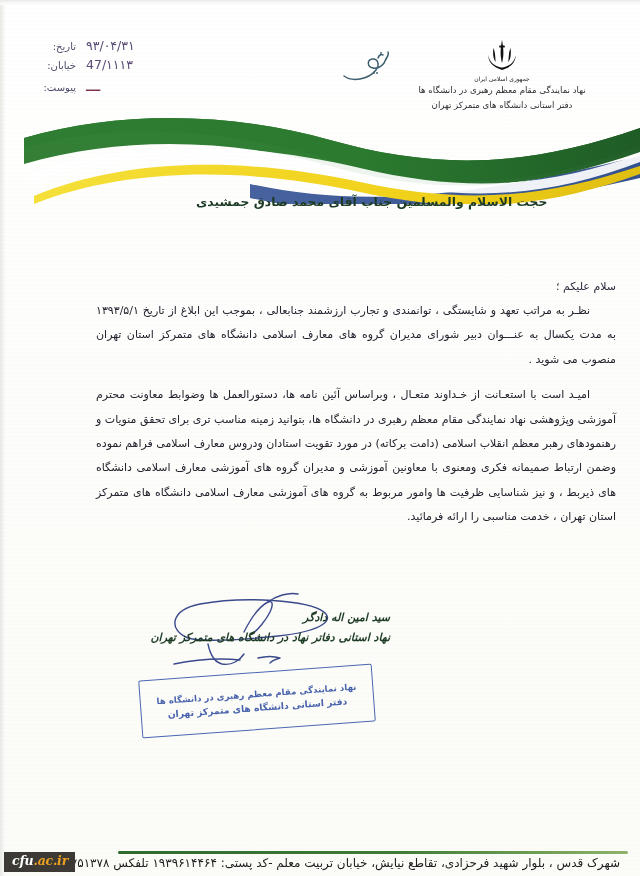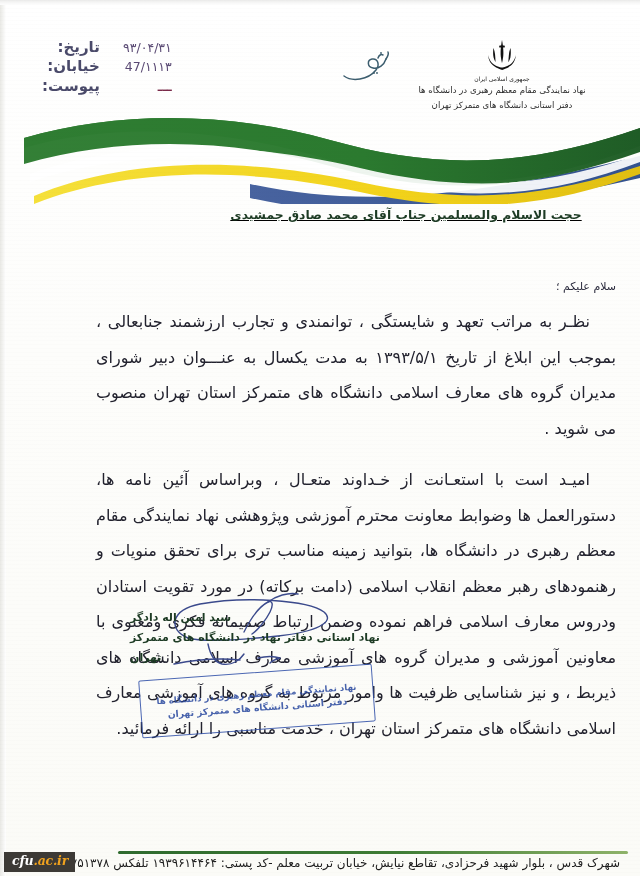--- a/index.html
+++ b/index.html
@@ -31,25 +31,25 @@
     background:linear-gradient(180deg,#ececeb,#ffffff);
   }
 
   
   .meta{
     position:absolute;left:42px;top:38px;
     direction:rtl;
   }
   .meta-row{display:flex;align-items:baseline;gap:10px;height:19px;}
   .meta-label{
-    font-size:15px;color:#4a4a6a;min-width:34px;font-weight:bold;
+    font-size:10px;color:#4a4a6a;min-width:34px;
   }
   .meta-val{
     font-size:12.5px;color:#5a4a74;letter-spacing:.5px;
-    min-width:62px;text-align:right;
+    min-width:62px;text-align:left;
   }
   .meta-dash{font-size:16px;color:#7a2a4a;}
 
   
   .besm{
     position:absolute;left:334px;top:46px;
     width:70px;height:44px;
   }
 
   
@@ -63,47 +63,47 @@
   .org-line{
     font-size:8.6px;color:#2b2b2b;line-height:1.55;margin-top:2px;
     white-space:nowrap;
   }
 
   
   .wave{position:absolute;left:0;top:112px;width:640px;height:92px;}
 
   
   .addressee{
-    position:absolute;right:24px;top:203px;width:420px;
-    text-align:center;direction:rtl;text-decoration:underline;
+    position:absolute;right:24px;top:190px;width:420px;
+    text-align:left;direction:rtl;
   }
   .addressee div{
     font-size:12.4px;font-weight:bold;color:#1d3b24;
     line-height:1.95;letter-spacing:.1px;
   }
 
   
   .salutation{
     position:absolute;right:24px;top:268px;
     font-size:11px;color:#2a2a3c;direction:rtl;margin-top:12px;
   }
   .body{
     position:absolute;right:24px;left:96px;top:288px;
     direction:rtl;text-align:justify;
   }
   .para{
-    font-size:16px;color:#22222e;line-height:2.22;
+    font-size:11px;color:#22222e;line-height:2.22;
     margin-bottom:7px;text-align:justify;text-justify:inter-word;
   }
   .para.first-indent{text-indent:26px;}
 
   
   .sign-block{
     position:absolute;right:250px;top:608px;width:260px;
-    text-align:left;direction:rtl;
+    text-align:right;direction:rtl;font-style:italic;
   }
   .sign-name{
     font-size:11px;font-weight:bold;color:#1d3b24;line-height:1.8;
   }
   .sign-title{
     font-size:11px;font-weight:bold;color:#1d3b24;line-height:1.8;
   }
   .signature-svg{
     position:absolute;left:148px;top:586px;width:250px;height:90px;
     pointer-events:none;

